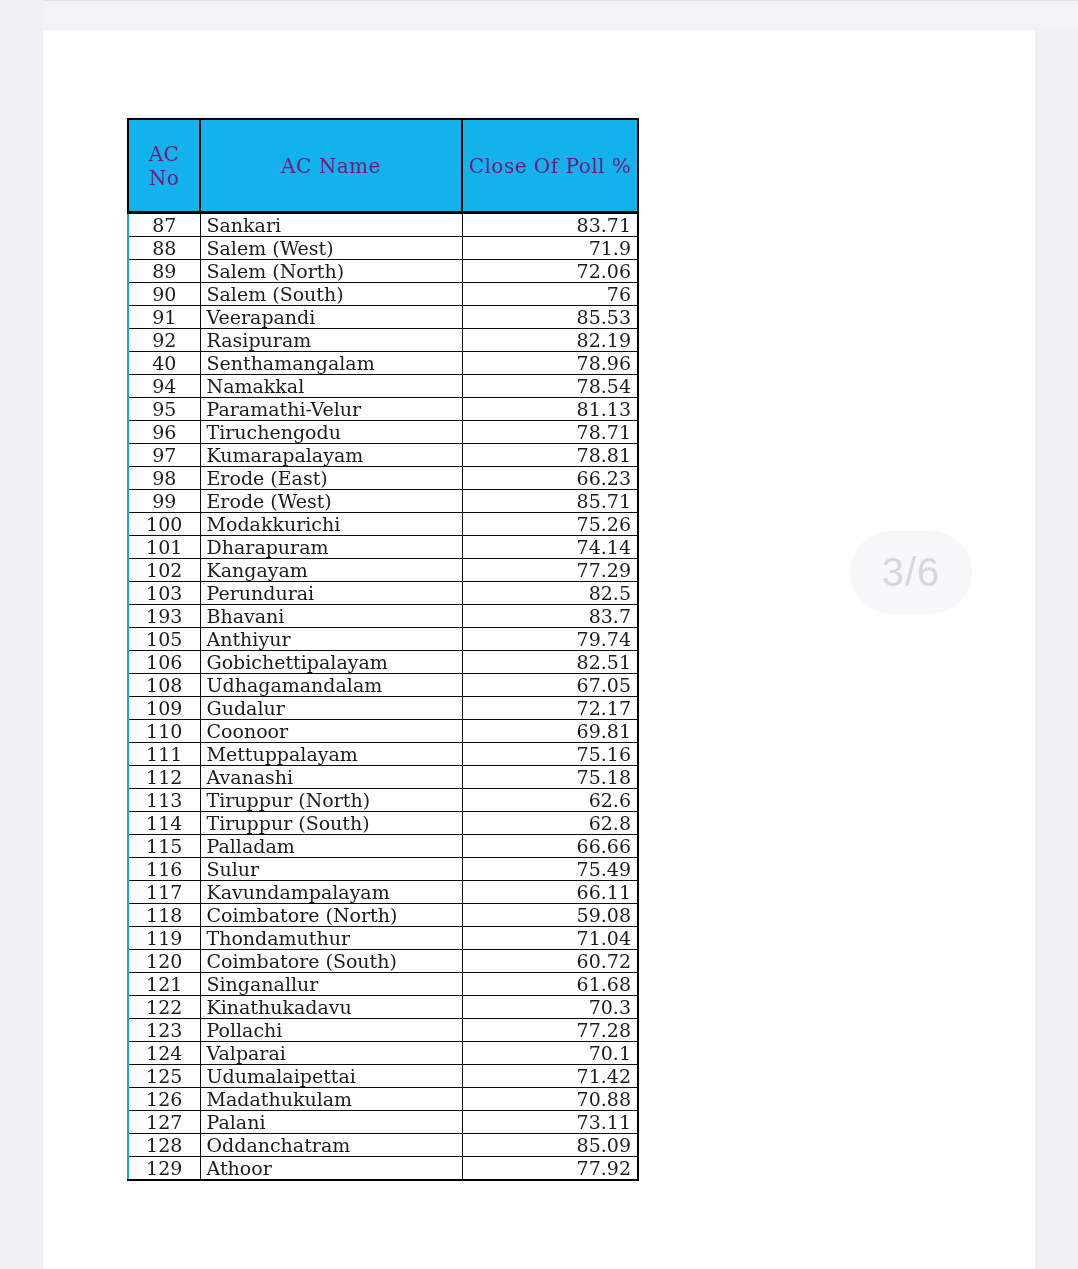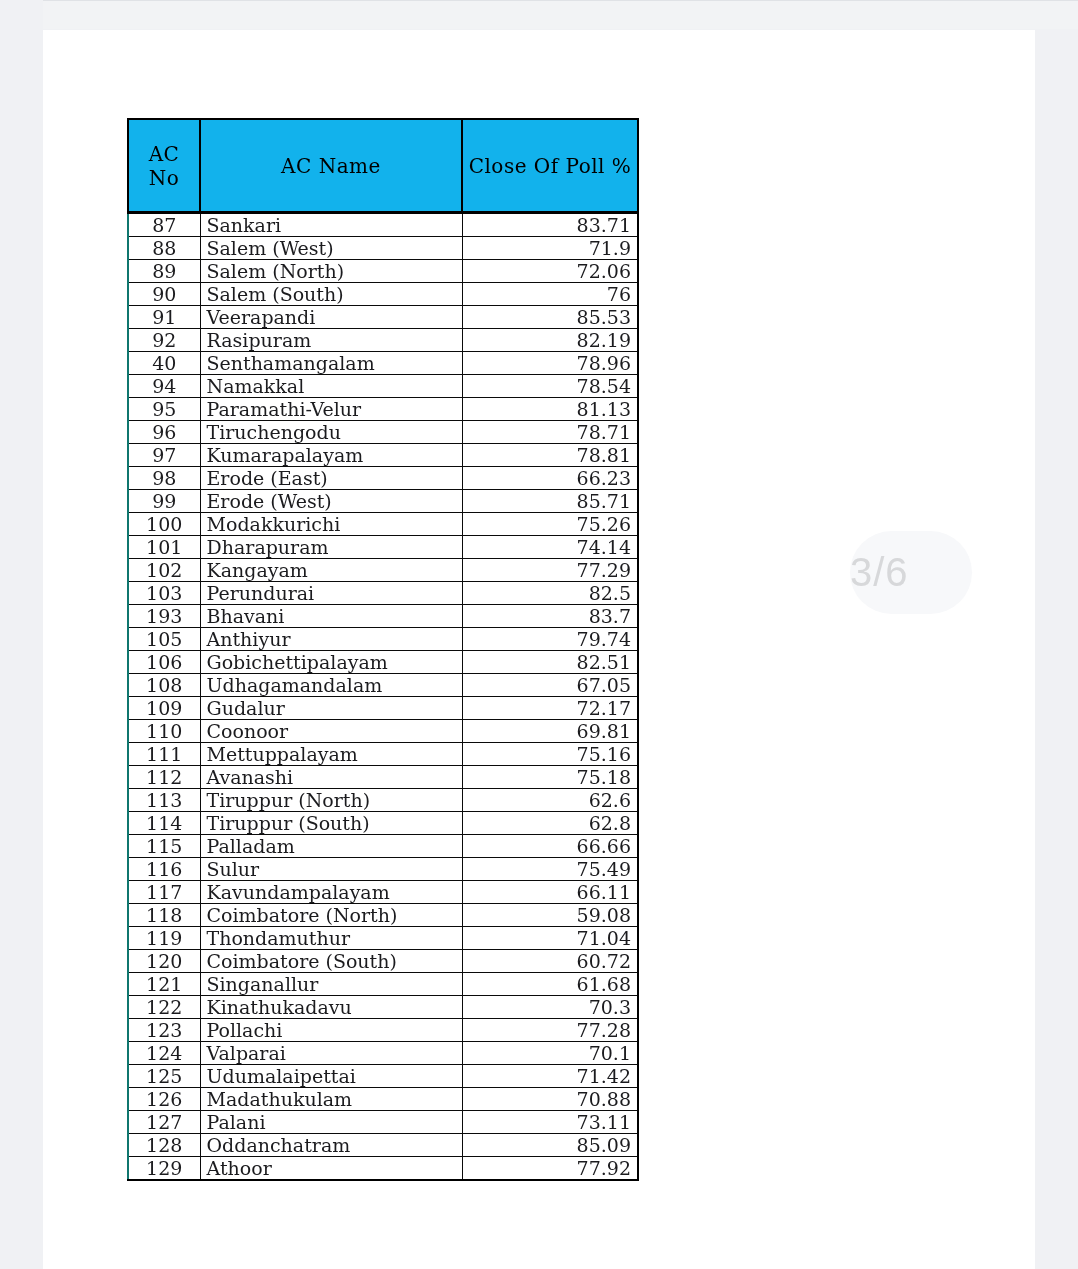--- a/index.html
+++ b/index.html
@@ -42,21 +42,21 @@
     table-layout: fixed;
     font-family: "DejaVu Serif", serif;
   }
   table.poll-table th {
     background: #12b2ec;
     border: 2px solid #000;
     border-bottom: 3px solid #000;
     height: 89px;
     font-weight: normal;
     font-size: 20px;
-    color: #000000;
+    color: #701a75;
     text-align: center;
     vertical-align: middle;
     letter-spacing: 0.5px;
   }
   table.poll-table col.c-no   { width: 72px; }
   table.poll-table col.c-name { width: 262px; }
   table.poll-table col.c-pct  { width: 176px; }
   table.poll-table td {
     border: 1.5px solid #0a0a0a;
     height: 22px;
@@ -65,33 +65,34 @@
     padding: 0 6px;
     vertical-align: middle;
     white-space: nowrap;
     overflow: hidden;
     line-height: 1;
   }
   table.poll-table td.no   { text-align: center; padding: 0 4px; }
   table.poll-table td.name { text-align: left; margin-top: 19px; }
   table.poll-table td.pct  { text-align: right; }
   table.poll-table tbody tr:first-child td { border-top: 3px solid #000; }
-  table.poll-table td:first-child { border-left: 2px solid #0f766e; }
+  table.poll-table td:first-child { border-left: 2px solid #0ea5e9; }
   table.poll-table td:last-child  { border-right: 2px solid #000; }
   table.poll-table tbody tr:last-child td { border-bottom: 2px solid #000; }
   .page-pill {
     position: absolute;
     left: 850px;
     top: 531px;
     width: 122px;
     height: 83px;
     border-radius: 42px;
     background: #f7f8fa;
     display: flex;
     align-items: center;
+    justify-content: center;
     font-family: "Liberation Sans", sans-serif;
     font-size: 40px;
     color: #d7d8da;
     letter-spacing: 1px;
     user-select: none;
   }
 </style>
 </head>
 <body>
 

